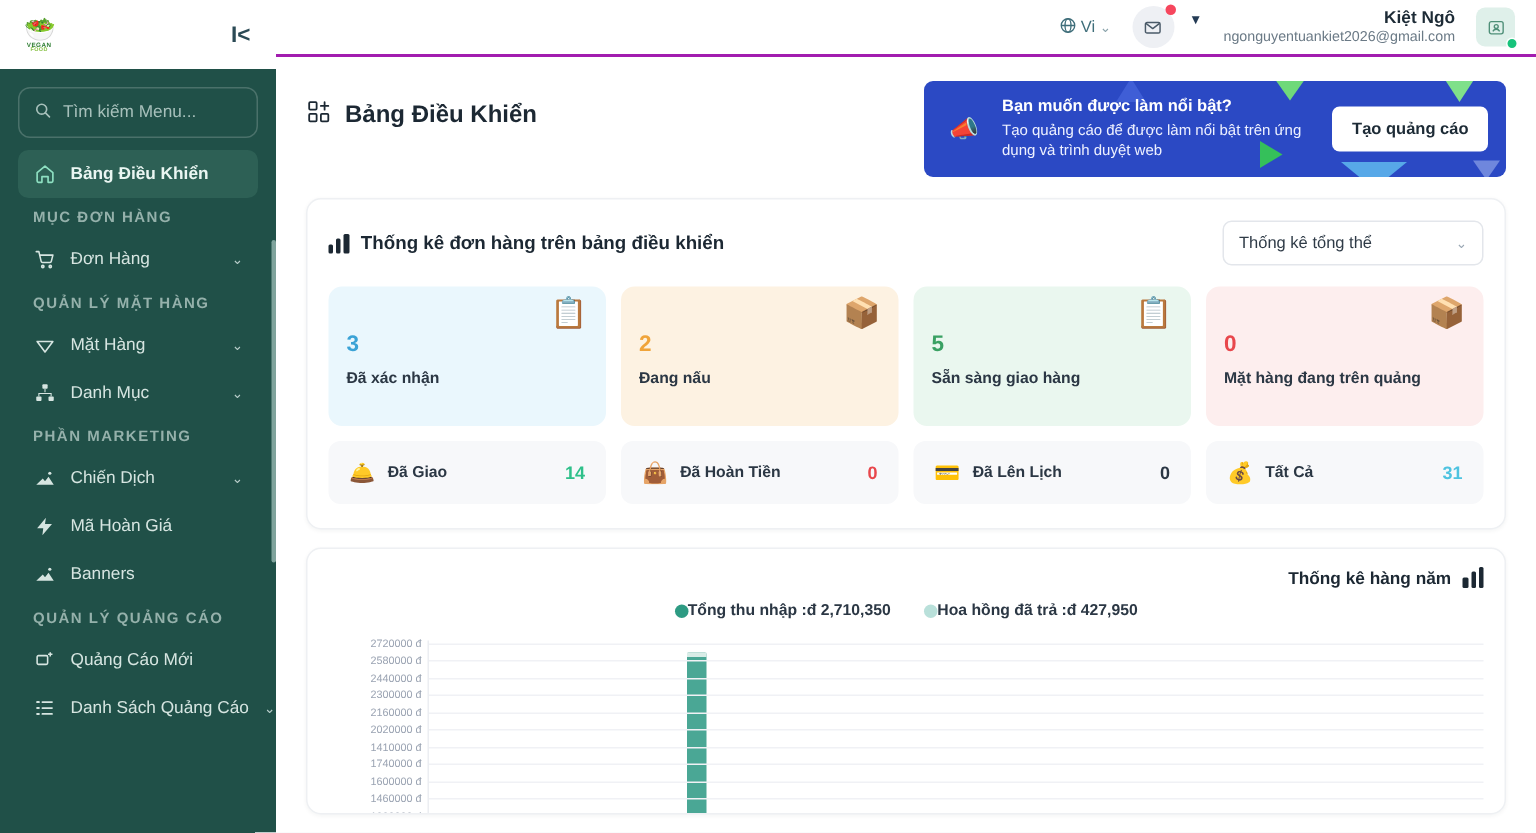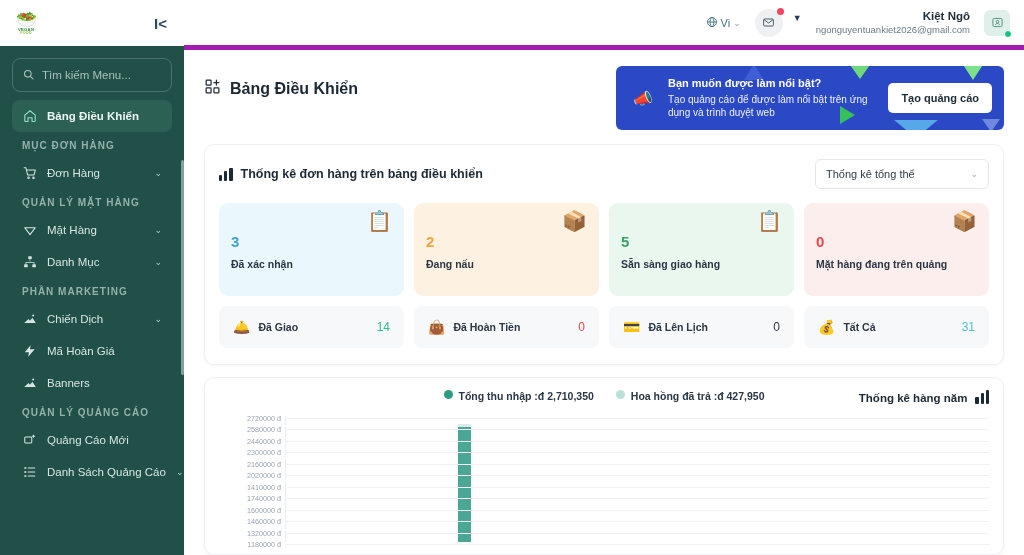--- a/index.html
+++ b/index.html
@@ -60,21 +60,21 @@
   }
   .sb-ico { width:15px; height:15px; display:flex; align-items:center; justify-content:center; flex:none; }
   .sb-scrollbar {
     position: absolute; right: 0px; top: 160px; width: 3px; height: 215px;
     background: #7fa39c; border-radius: 2px;
   }
 
   
   .main { flex: 1; height: 555px; display: flex; flex-direction: column; background: #ffffff; overflow: hidden; }
   .topbar {
-    height: 50px; background: #fff; border-bottom: 5px solid #a21caf;
+    height: 38px; background: #fff; border-bottom: 2px solid #a21caf;
     display: flex; align-items: center; justify-content: flex-end;
     padding: 0 14px; gap: 14px;
   }
   .lang { display:flex; align-items:center; gap:3px; color:#3f6e7a; font-size:11px; cursor:pointer; }
   .lang .chev { color:#8aa3ab; font-size:9px; }
   .bell-wrap { position: relative; display:flex; align-items:center; }
   .bell {
     width: 28px; height: 28px; border-radius: 50%; background: #eef0f4;
     display: flex; align-items: center; justify-content: center; cursor: pointer;
   }
@@ -148,32 +148,32 @@
   .stat-lbl { font-size: 10.5px; font-weight: 700; color: #2b3744; margin-top: 8px; }
   .stat-emoji { position: absolute; top: 8px; right: 12px; font-size: 20px; line-height: 1; }
 
   .mini-row { display: grid; grid-template-columns: repeat(4, 1fr); gap: 10px; margin-top: 10px; }
   .mini-card {
     height: 42px; border-radius: 8px; background: #f7f8fa;
     display: flex; align-items: center; gap: 8px; padding: 0 14px;
   }
   .mini-ico { font-size: 14px; line-height:1; }
   .mini-lbl { font-size: 10.5px; font-weight: 700; color: #2b3744; flex: 1; }
-  .mini-val { font-size: 12px; font-weight: 400; }
+  .mini-val { font-size: 12px; font-weight: 700; }
 
   
   .chart-panel {
     margin: 12px 20px 0 20px; background: #fff;
     border: 1px solid #eef0f3; border-radius: 10px;
     box-shadow: 0 1px 3px rgba(20,30,45,.05);
     padding: 12px 14px 0 14px; height: 178px; overflow: hidden;
     position: relative;
   }
   .legend-row { display:flex; align-items:center; justify-content:center; gap: 22px; position:relative; }
-  .legend-item { display:flex; gap:6px; font-size:10.5px; font-weight:700; color:#2b3744; }
+  .legend-item { display:flex; align-items:center; gap:0; font-size:10.5px; font-weight:700; color:#2b3744;margin-top:23px; }
   .legend-dot { width:9px; height:9px; border-radius:50%; flex:none; }
   .chart-kicker {
     position: absolute; right: 0; top: 1px;
     display:flex; align-items:center; gap:8px; font-size:11.5px; font-weight:700; color:#1c2833;
   }
   .plot { margin-top: 14px; display: flex; height: 126px; }
   .yaxis { width: 66px; position: relative; }
   .ytick {
     position: absolute; right: 4px; font-size: 7.2px; color: #9aa3b2;
     white-space: nowrap; transform: translateY(-50%);

